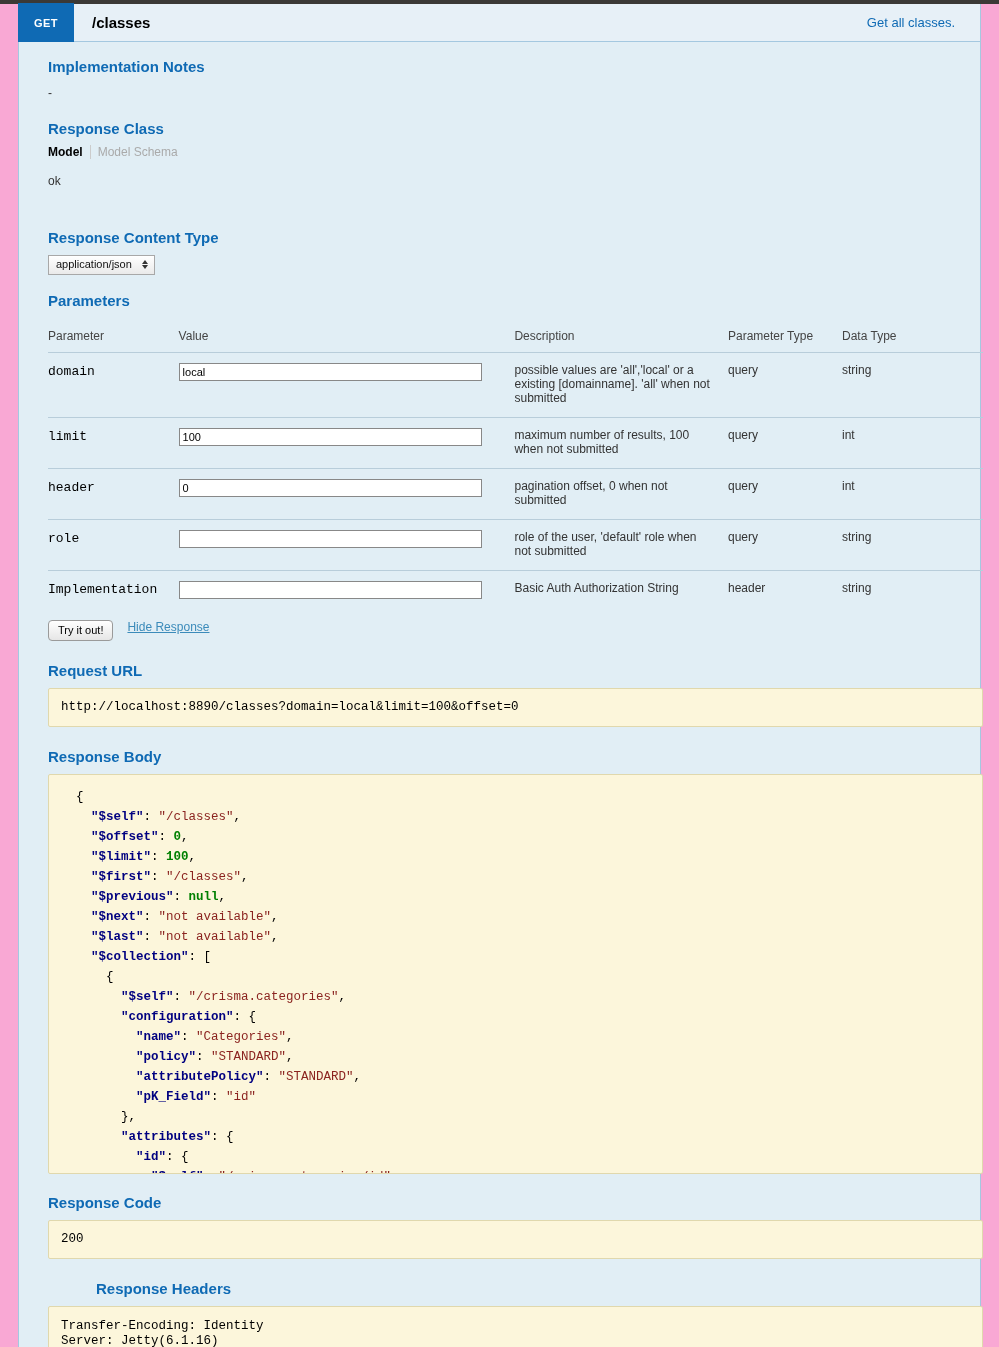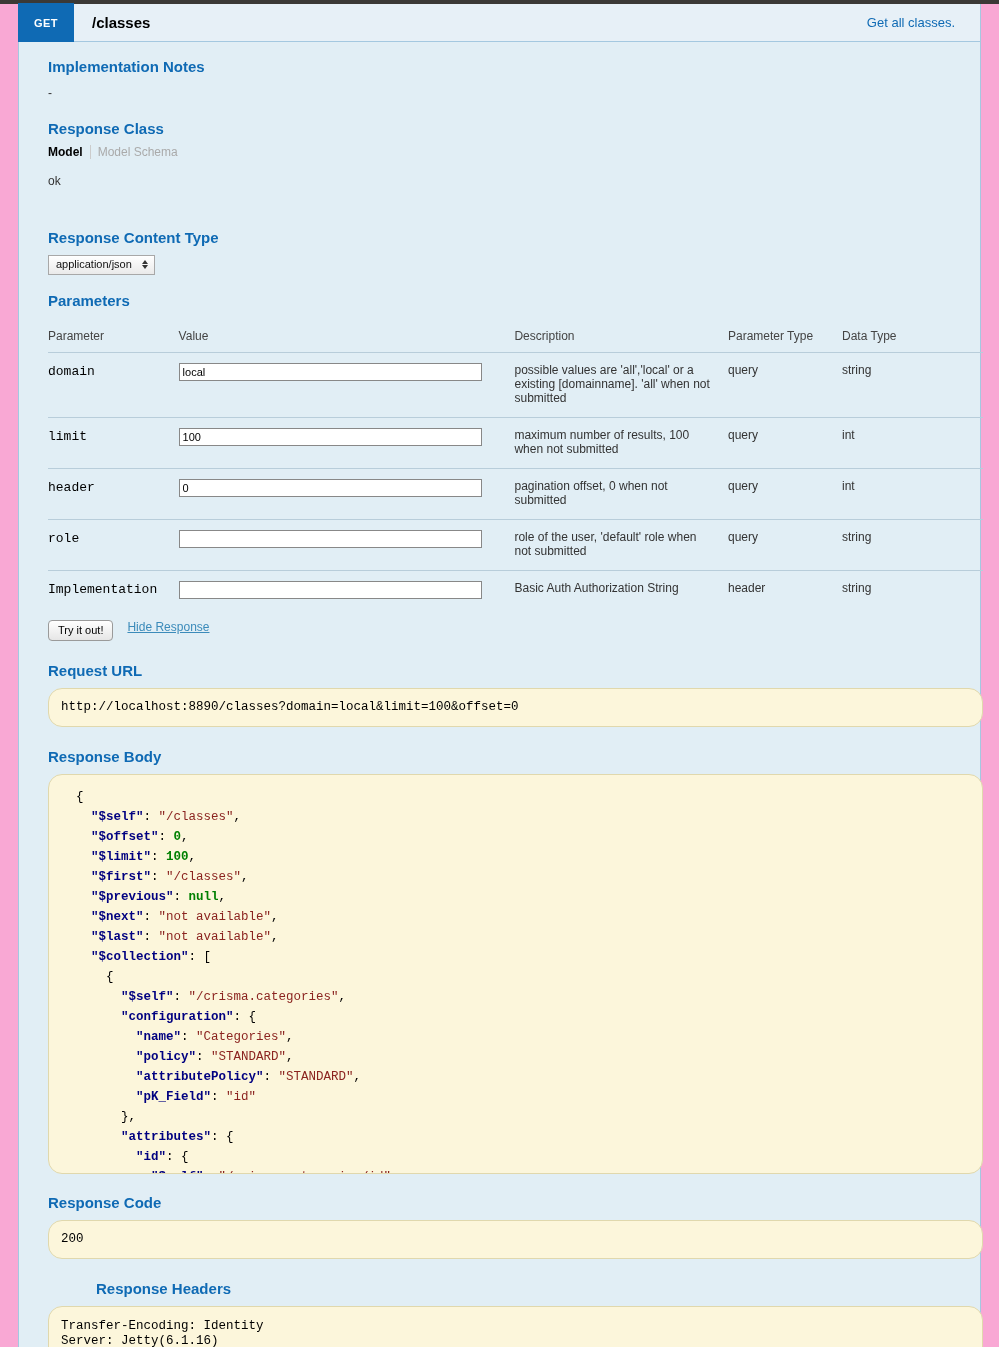--- a/index.html
+++ b/index.html
@@ -218,21 +218,21 @@
     color: #3b8bba;
     text-decoration: underline;
     cursor: pointer;
   }
 
   .requrl-h { padding-top: 21px; }
   .code-box {
     margin: 9px 29px 0 29px;
     background: #fcf6db;
     border: 1px solid #e0d8ad;
-    border-radius: 14px;
+    border-radius: 2px;
     padding: 10px 12px;
     font-family: "Liberation Mono", monospace;
     font-size: 12.5px;
     color: #000000;
     line-height: 17px;
     white-space: pre;
     overflow: hidden;
     box-sizing: border-box;
     width: 935px;
   }

